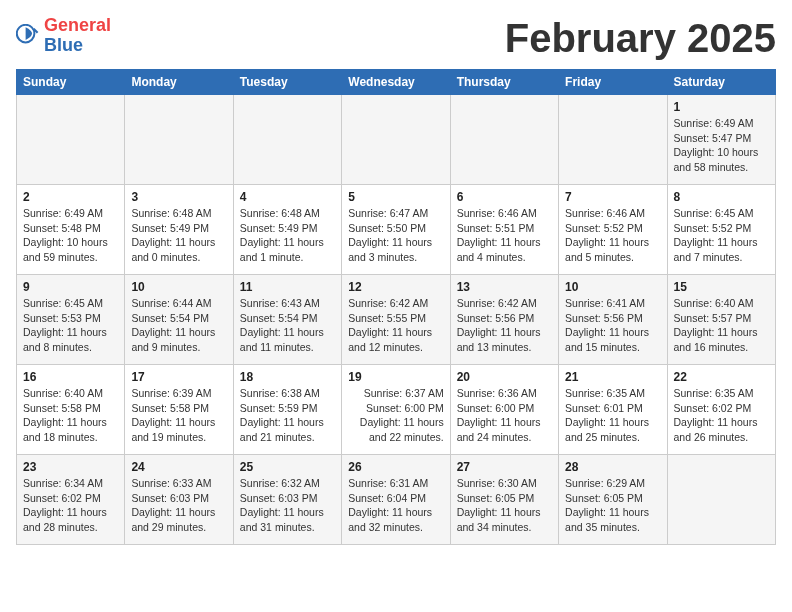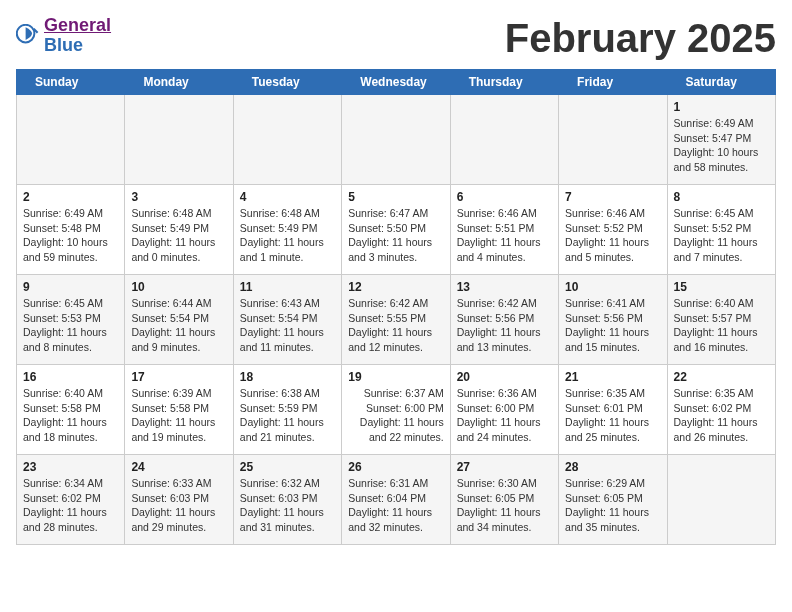--- a/index.html
+++ b/index.html
@@ -19,21 +19,21 @@
     .logo {
       display: flex;
       align-items: center;
       gap: 4px;
     }
     .logo-text {
       font-size: 18px;
       font-weight: bold;
       line-height: 1.1;
     }
-    .logo-general { color: #701a75; text-decoration: underline; }
+    .logo-general { color: #ef4444; }
     .logo-blue { color: #2e6db4; }
     .logo-icon {
       width: 24px;
       height: 24px;
     }
     .title-block { text-align: right; }
     .month-year {
       font-size: 40px;
       font-weight: bold;
       color: #333;
@@ -45,21 +45,21 @@
     table {
       width: 100%;
       border-collapse: collapse;
       font-size: 11px;
     }
     thead tr {
       background: #2e6db4;
       color: #fff;
     }
     thead th {
-      padding: 5px 18px;
+      padding: 5px 6px;
       text-align: left;
       font-size: 12px;
       font-weight: bold;
       border: 1px solid #2e6db4;
     }
     tbody tr {
       background: #fff;
     }
     tbody tr:nth-child(odd) {
       background: #f5f5f5;

